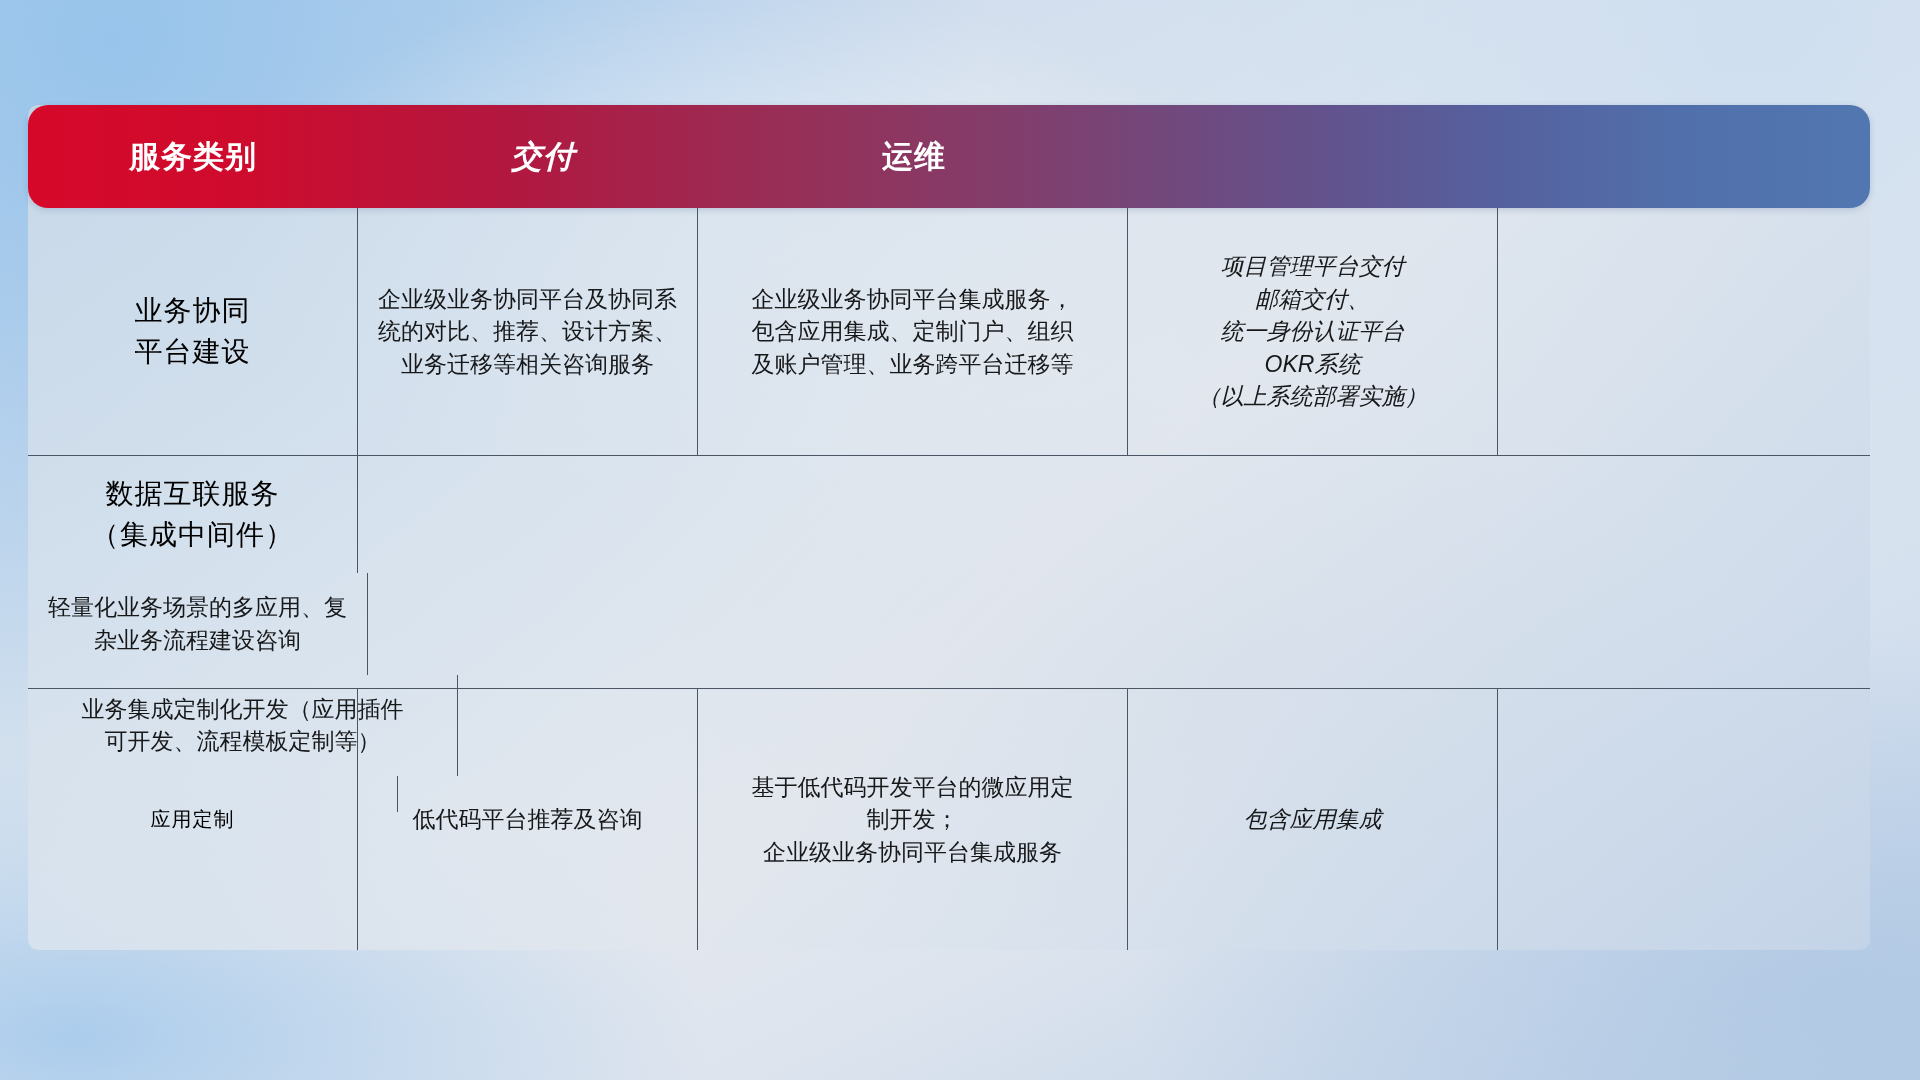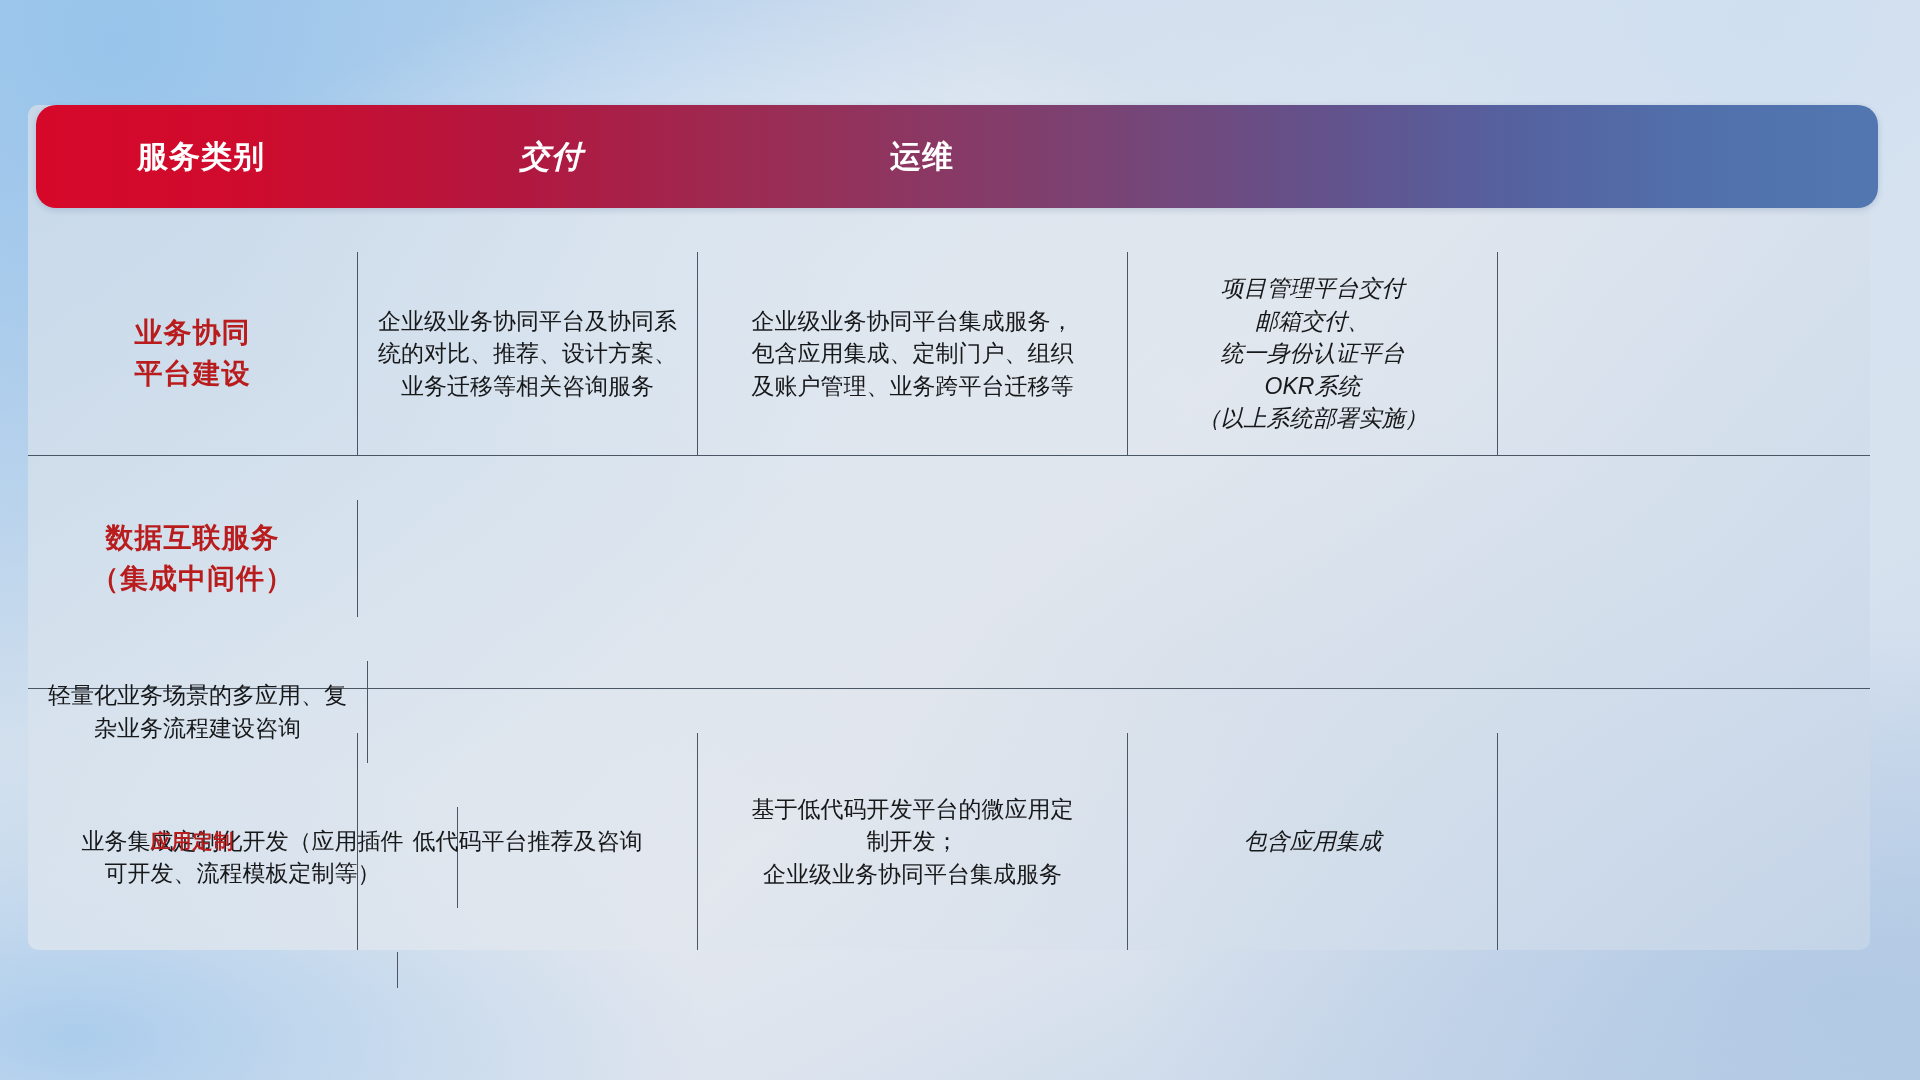--- a/index.html
+++ b/index.html
@@ -40,21 +40,21 @@
     border-radius:18px;
   }
   #panel-body{
     position:absolute;left:0;top:0;width:1842px;height:845px;
     background:linear-gradient(135deg, rgba(205,219,233,.88) 0%, rgba(218,228,238,.86) 30%, rgba(226,231,238,.84) 55%, rgba(209,221,235,.86) 80%, rgba(198,213,232,.88) 100%);
     border-radius:10px;
   }
 
   
   #thead{
-    position:absolute;left:8px;top:0;width:1842px;height:103px;
+    position:absolute;left:0;top:0;width:1842px;height:103px;
     border-radius:20px;
     background:linear-gradient(90deg,
         #d6082a 0%,
         #cf0b2d 11%,
         #b2173f 26%,
         #963058 42%,
         #7b4272 57%,
         #63528c 70%,
         #55619f 80%,
         #5170ab 90%,
@@ -88,26 +88,25 @@
 
   .td{
     box-sizing:border-box;
     display:flex;align-items:center;justify-content:center;
     padding:18px 14px;
     text-align:center;
     color:#17181a;
     font-size:23px;
     line-height:1.42;
     white-space:pre-line;
-    margin-top:44px;
   }
   .td.vline{border-right:1.5px solid #4a5663;}
   .cat{
-    color:#b91c1c;
-    font-weight:bold;
+    color:#000000;
+    font-weight:normal;
     font-size:28px;
     line-height:1.45;
     letter-spacing:1px;
   }
   .r3 .cat{font-size:20px;}
 </style>
 </head>
 <body>
 
 <div id="bg">

